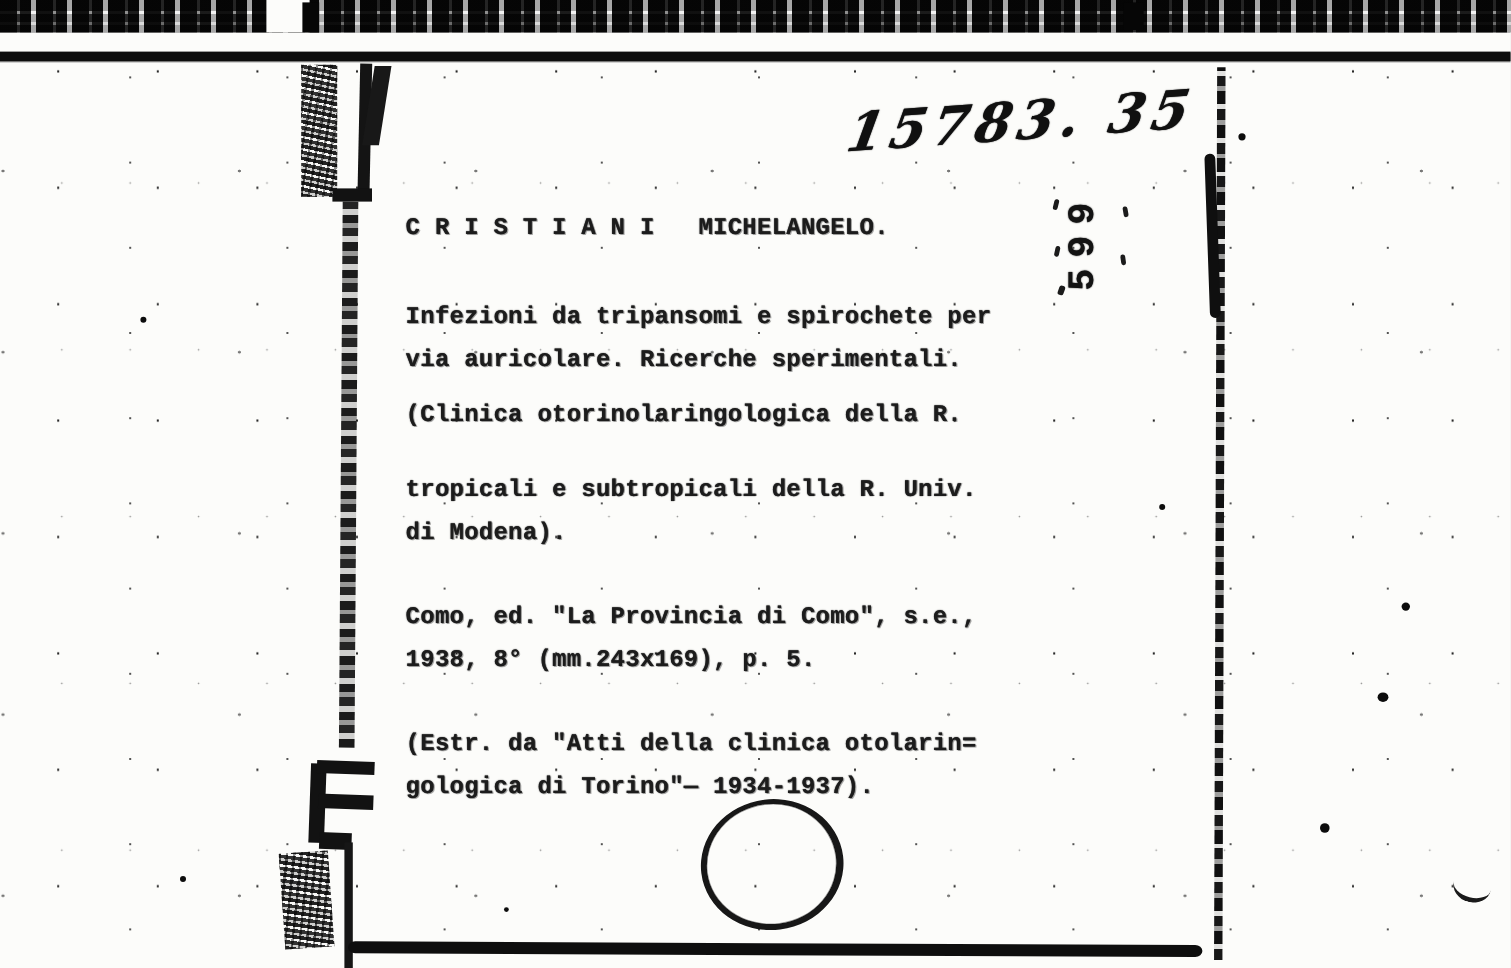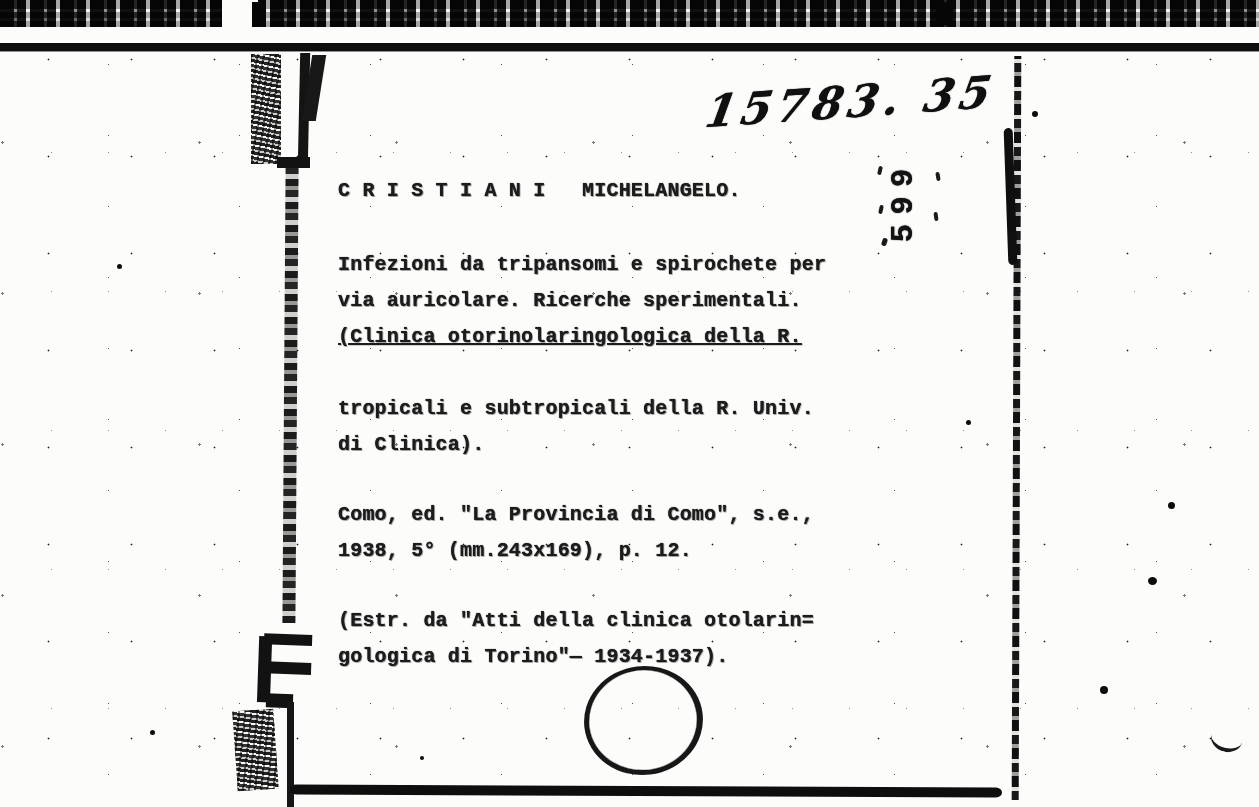--- a/index.html
+++ b/index.html
@@ -122,26 +122,26 @@
   <div class="tick" style="left:878px;top:166px;width:4px;height:9px;transform:rotate(14deg);"></div>
   <div class="tick" style="left:936px;top:172px;width:4px;height:9px;transform:rotate(-10deg);"></div>
   <div class="tick" style="left:879px;top:205px;width:4px;height:9px;transform:rotate(12deg);"></div>
   <div class="tick" style="left:934px;top:212px;width:4px;height:9px;transform:rotate(-8deg);"></div>
   <div class="tick" style="left:882px;top:238px;width:5px;height:8px;transform:rotate(20deg);"></div>
 
   <div class="typeline" style="top:176px;">C R I S T I A N I   MICHELANGELO.</div>
 
   <div class="typeline" style="top:250px;">Infezioni da tripansomi e spirochete per</div>
   <div class="typeline" style="top:286px;">via auricolare. Ricerche sperimentali.</div>
-  <div class="typeline" style="top:322px;text-decoration:underline;">(Clinica otorinolaringologica della R.</div>
+  <div class="typeline" style="top:332px;">(Clinica otorinolaringologica della R.</div>
   <div class="typeline" style="top:394px;text-align:center;">tropicali e subtropicali della R. Univ.</div>
-  <div class="typeline" style="top:430px;">di Clinica).</div>
+  <div class="typeline" style="top:430px;">di Modena).</div>
 
   <div class="typeline" style="top:500px;">Como, ed. "La Provincia di Como", s.e.,</div>
-  <div class="typeline" style="top:536px;">1938, 5° (mm.243x169), p. 12.</div>
+  <div class="typeline" style="top:536px;">1938, 8° (mm.243x169), p. 5.</div>
 
   <div class="typeline" style="top:606px;">(Estr. da "Atti della clinica otolarin=</div>
   <div class="typeline" style="top:642px;">gologica di Torino"— 1934-1937).</div>
 
   <div class="circle-stamp"></div>
 
   <div class="dot" style="left:1168px;top:502px;width:7px;height:7px;"></div>
   <div class="dot" style="left:1148px;top:577px;width:9px;height:8px;"></div>
   <div class="dot" style="left:1100px;top:686px;width:8px;height:8px;"></div>
   <div class="dot" style="left:1032px;top:111px;width:6px;height:6px;"></div>

